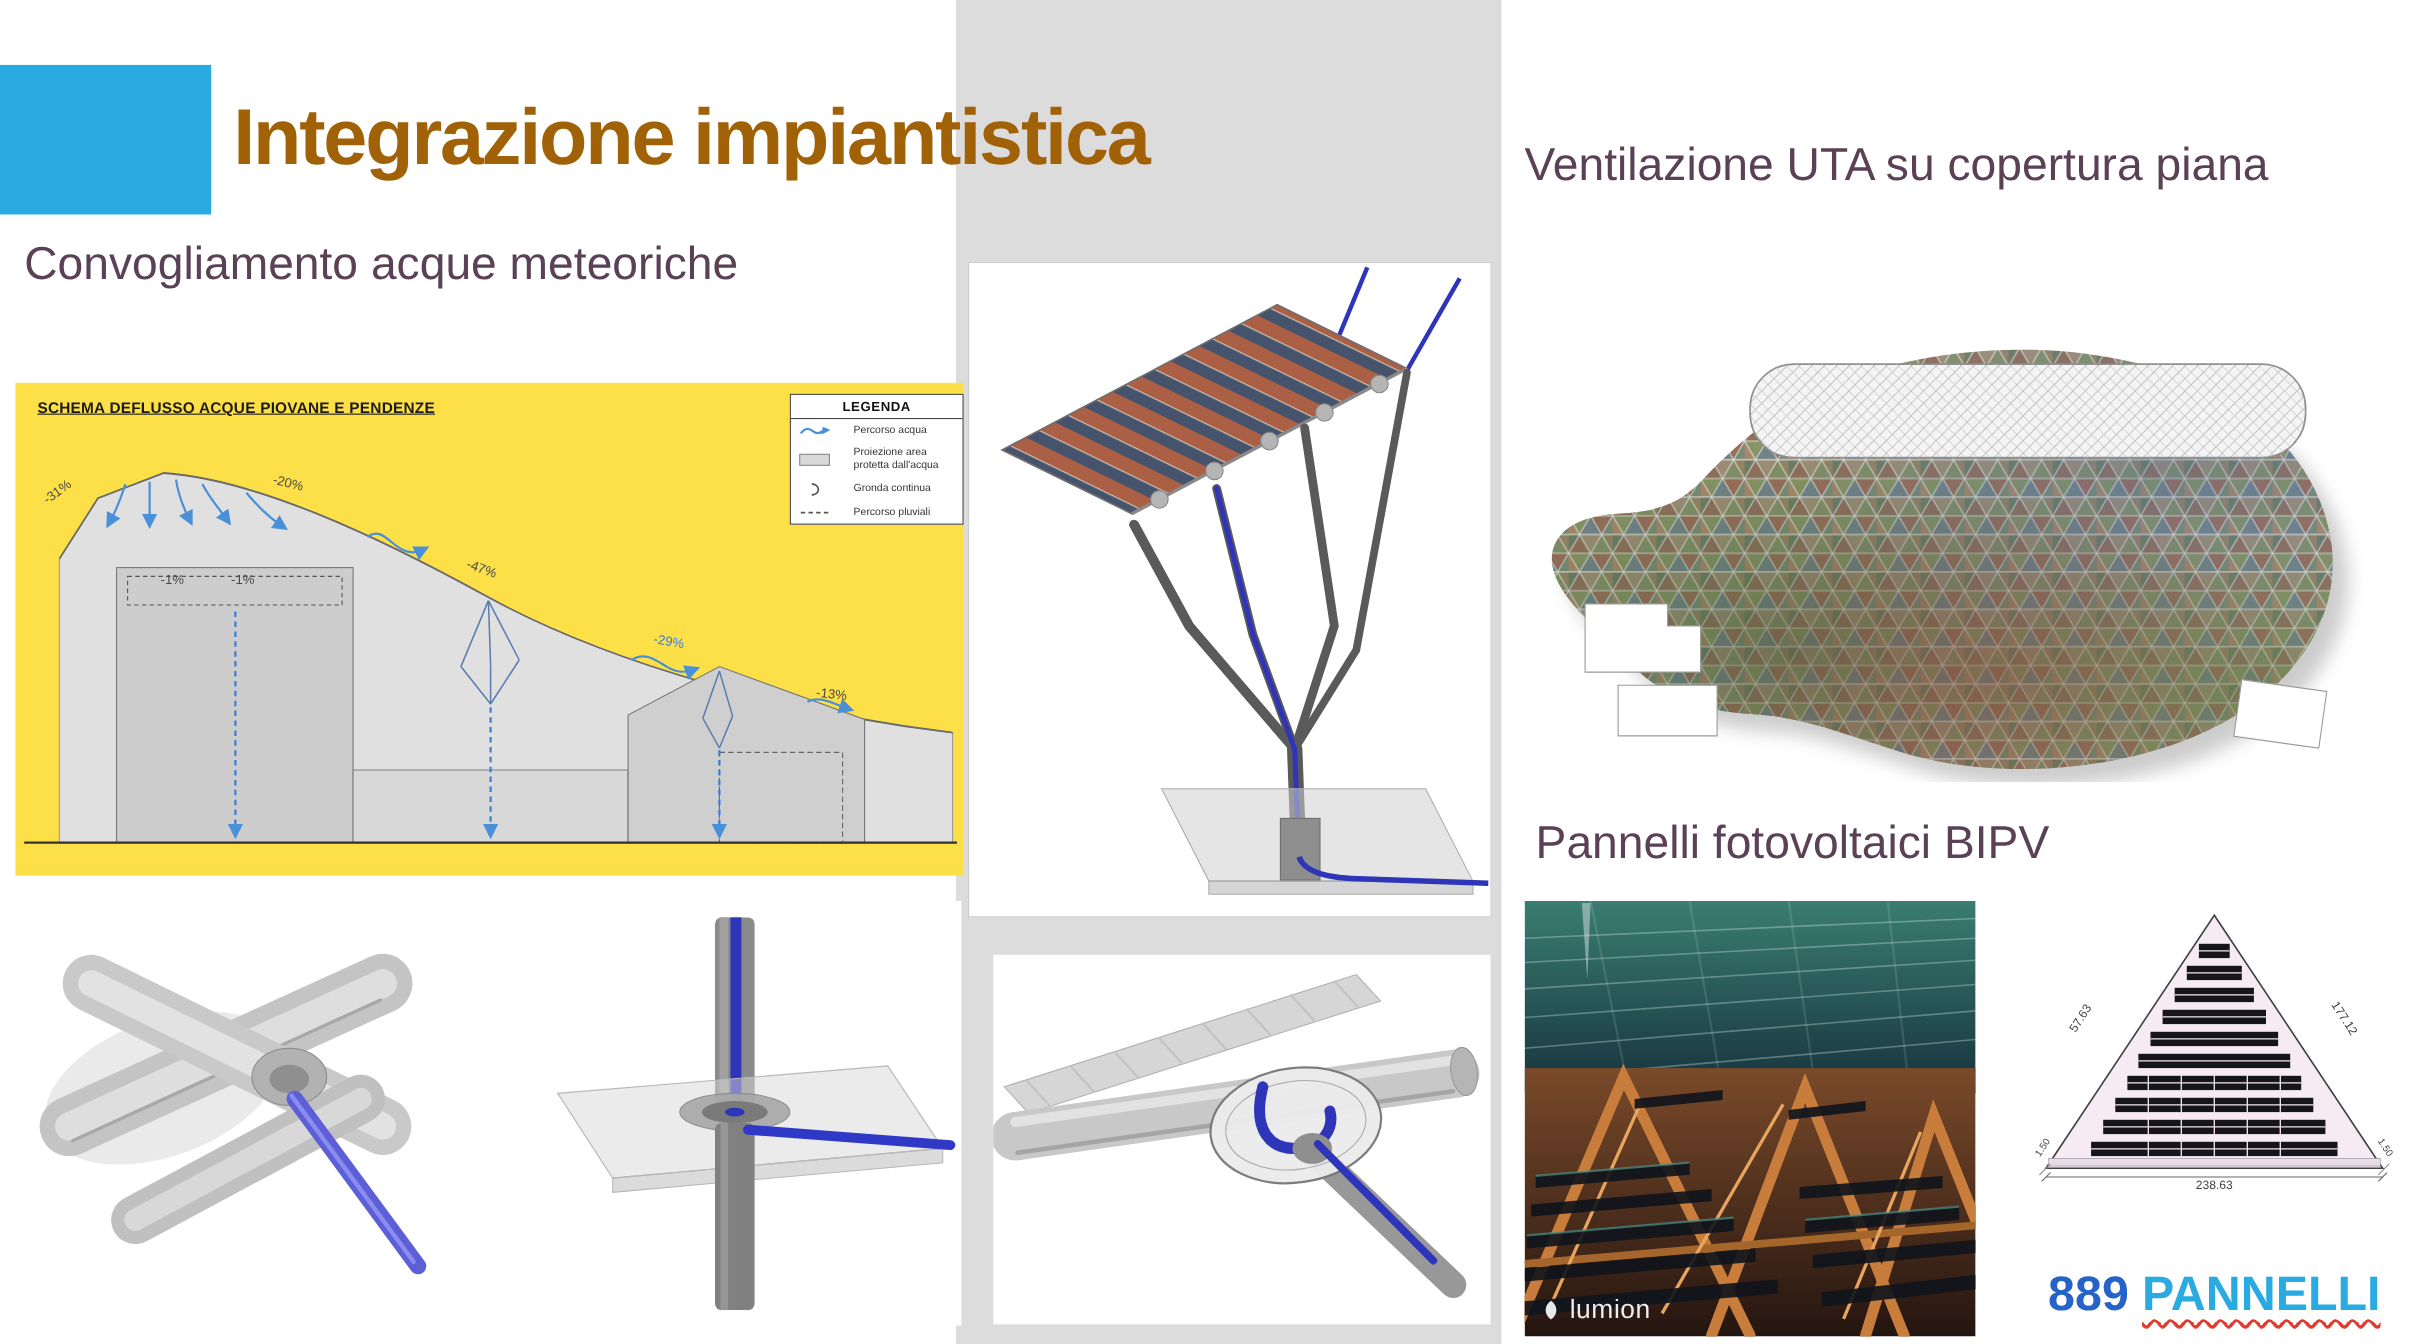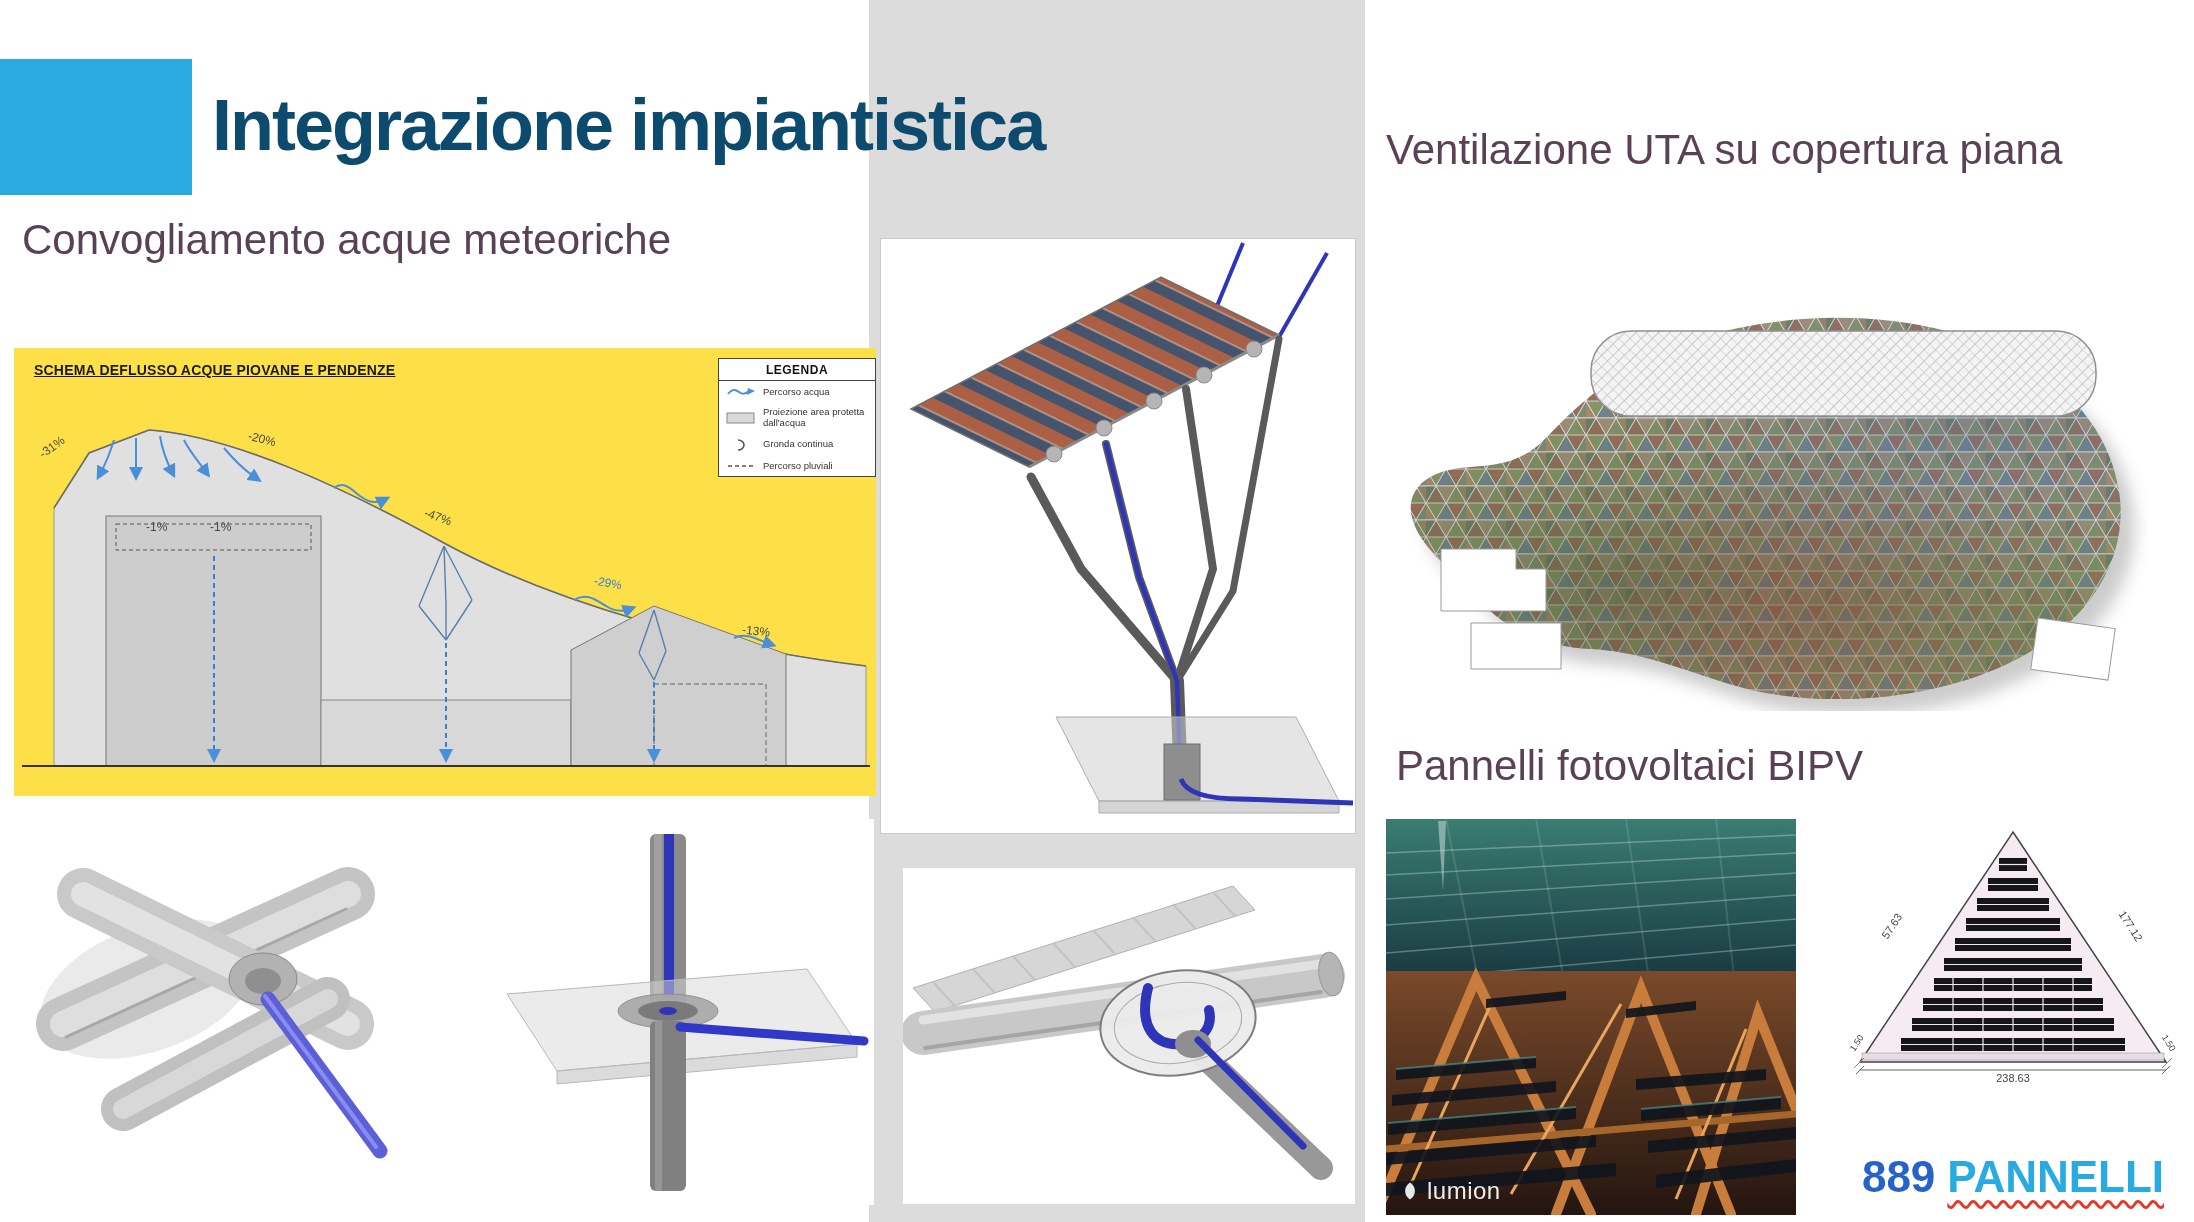--- a/index.html
+++ b/index.html
@@ -3,21 +3,21 @@
 <meta charset="utf-8">
 <style>
   * { margin:0; padding:0; box-sizing:border-box; }
   html,body { width:2194px; height:1222px; background:#ffffff; font-family:"Liberation Sans", sans-serif; }
   .slide { position:relative; width:2194px; height:1222px; overflow:hidden; background:#ffffff; }
 
   .gray-strip { position:absolute; left:869px; top:0; width:496px; height:1222px; background:#dcdcdc; }
 
   .accent { position:absolute; left:0; top:59px; width:192px; height:136px; background:#29abe2; }
 
-  .title { position:absolute; left:212px; top:84px; font-size:72px; font-weight:bold; letter-spacing:-2px; color:#0c4a6e; white-space:nowrap; }
+  .title { position:absolute; left:212px; top:84px; font-size:72px; font-weight:bold; letter-spacing:-2px; color:#a16207; white-space:nowrap; }
 
   .hd { position:absolute; font-weight:normal; color:#5b4156; white-space:nowrap; }
   .hd-rain { left:22px;  top:216px; font-size:42px; }
   .hd-vent { left:1386px; top:126px; font-size:42px; }
   .hd-pv   { left:1396px; top:742px; font-size:42px; }
 
   .fig { position:absolute; }
   .f1 { left:14px;  top:348px; width:862px; height:448px; background:#fde047; }
   .f2 { left:880px; top:238px; width:476px; height:596px; background:#ffffff; border:1px solid #c9c9c9; }
   .f3 { left:1386px; top:231px; width:762px; height:480px; }
@@ -33,21 +33,21 @@
   .s1 { left:24px;  top:92px;  transform:rotate(-36deg); }
   .s2 { left:234px; top:84px;  transform:rotate(14deg); }
   .s3 { left:132px; top:172px; }
   .s4 { left:196px; top:172px; }
   .s5 { left:410px; top:162px; transform:rotate(20deg); }
   .s6 { left:580px; top:228px; transform:rotate(10deg); color:#3b7fd4; }
   .s7 { left:728px; top:276px; transform:rotate(6deg); }
 
   .legend { position:absolute; left:704px; top:10px; width:158px; background:#fff; border:1.5px solid #444; }
   .legend-title { text-align:center; font-size:12px; font-weight:bold; letter-spacing:.5px; color:#111; padding:4px 0 3px; border-bottom:1px solid #444; }
-  .legend-row { display:flex; align-items:center; gap:7px; padding:5px 7px 4px; }
+  .legend-row { display:flex; align-items:center; gap:20px; padding:5px 7px 4px; }
   .legend-sym { flex:0 0 30px; display:flex; align-items:center; }
   .legend-lab { font-size:9.5px; line-height:1.15; color:#333; }
 
   .watermark { position:absolute; left:14px; bottom:10px; display:flex; align-items:center; gap:7px; color:rgba(255,255,255,.92); font-size:24px; letter-spacing:.5px; }
 
   .dim { position:absolute; font-size:11px; color:#444; white-space:nowrap; }
   .dim-left   { left:30px;  top:96px;  transform:rotate(-57deg); }
   .dim-right  { right:30px; top:96px;  transform:rotate(57deg); }
   .dim-bottom { left:0; right:0; top:248px; text-align:center; }
   .dim-cl { left:0px;   top:214px; transform:rotate(-57deg); font-size:9px; }

